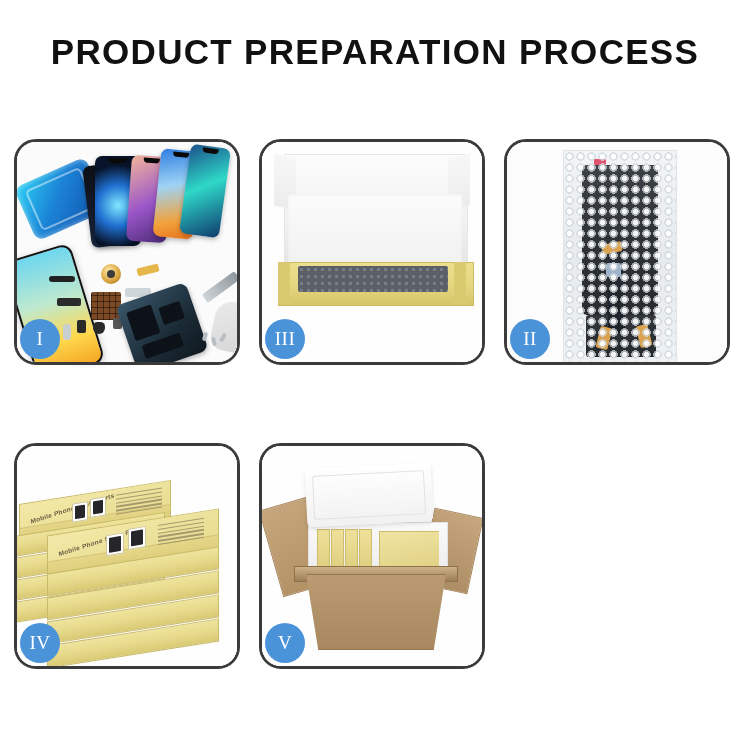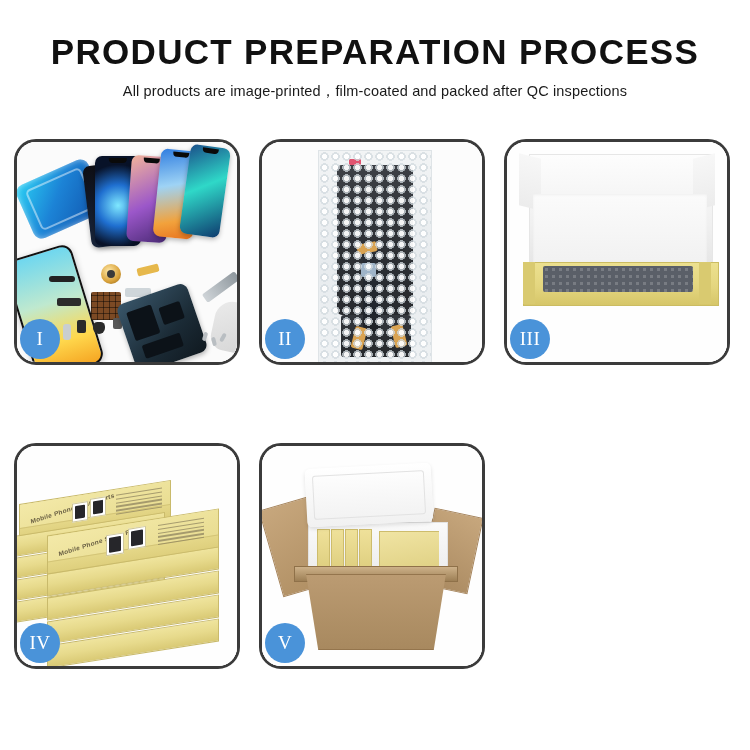--- a/index.html
+++ b/index.html
@@ -279,21 +279,20 @@
   .s2{left:24px;top:104px;width:16px;height:16px;background:rgba(150,122,85,.55);}
   .s3{left:24px;top:172px;width:16px;height:14px;background:rgba(150,122,85,.55);}
 </style>
 </head>
 <body>
 
 <div class="page">
 
   <div class="header">
     <div class="title">PRODUCT PREPARATION PROCESS</div>
-    <div class="subtitle">All products are image-printed，film-coated and packed after QC inspections</div>
   </div>
 
   <div class="grid">
 
     <div class="panel">
       <div class="stage">
         <div class="p1-bg"></div>
         <div class="adhesive"></div>
         <div class="fanphone fp1">
             <span class="fp-notch"></span>
@@ -333,53 +332,53 @@
           <i style="left:0;top:0;transform:rotate(18deg);"></i>
           <i style="left:9px;top:5px;transform:rotate(-14deg);"></i>
           <i style="left:18px;top:1px;transform:rotate(30deg);"></i>
         </div>
       </div>
       <div class="badge">I</div>
     </div>
 
     <div class="panel">
       <div class="stage">
+        <div class="p3-bg"></div>
+        <div class="lid-back"></div>
+        <div class="lid-flapL"></div>
+        <div class="lid-flapR"></div>
+        <div class="foamsheet"></div>
+        <div class="box3-base"></div>
+        <div class="box3-lipL"></div>
+        <div class="box3-lipR"></div>
+        <div class="box3-inner"></div>
+      </div>
+      <div class="badge">III</div>
+    </div>
+
+    <div class="panel">
+      <div class="stage">
         <div class="p2-bg"></div>
         <div class="bag">
           <div class="lcd"></div>
           <div class="lcd-tag"></div>
           <div class="flexcable"></div>
           <div class="chipw"></div>
           <div class="bottomblk"></div>
           <div class="conn c1"></div>
           <div class="conn c2"></div>
           <div class="conn c3"></div>
           <div class="bubbles"></div>
         </div>
       </div>
       <div class="badge">II</div>
     </div>
 
     <div class="panel">
       <div class="stage">
-        <div class="p3-bg"></div>
-        <div class="lid-back"></div>
-        <div class="lid-flapL"></div>
-        <div class="lid-flapR"></div>
-        <div class="foamsheet"></div>
-        <div class="box3-base"></div>
-        <div class="box3-lipL"></div>
-        <div class="box3-lipR"></div>
-        <div class="box3-inner"></div>
-      </div>
-      <div class="badge">III</div>
-    </div>
-
-    <div class="panel">
-      <div class="stage">
         <div class="p4-bg"></div>
         <div class="stackwrap">
 
           <div class="sbox" style="left:6px;top:26px;width:150px;height:42px;transform:skewY(-9deg);">
             <div class="lidtop"></div>
             <div class="boxlabel" style="left:10px;top:8px;transform:rotate(-9deg);">Mobile Phone Spare Parts</div>
             <div class="thumb" style="left:52px;top:7px;width:14px;height:17px;">
                 <i></i>
               </div>
             <div class="thumb" style="left:70px;top:5px;width:14px;height:17px;">

